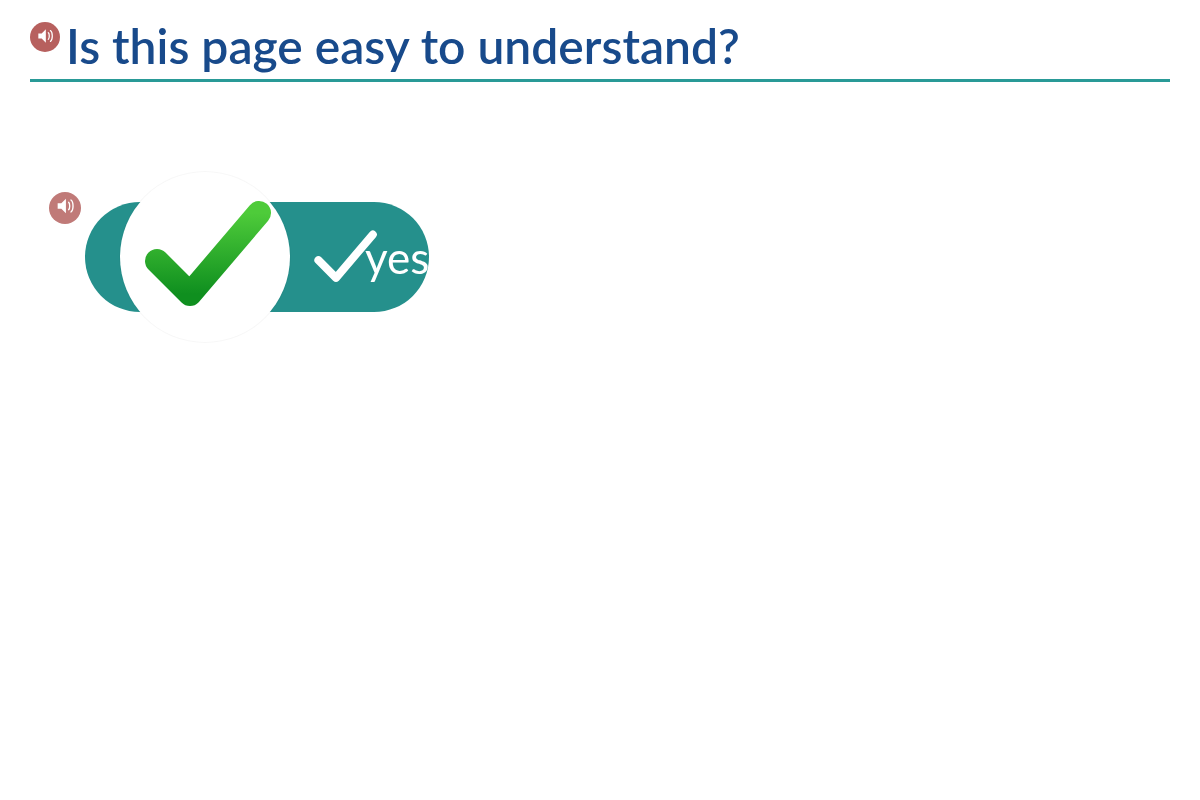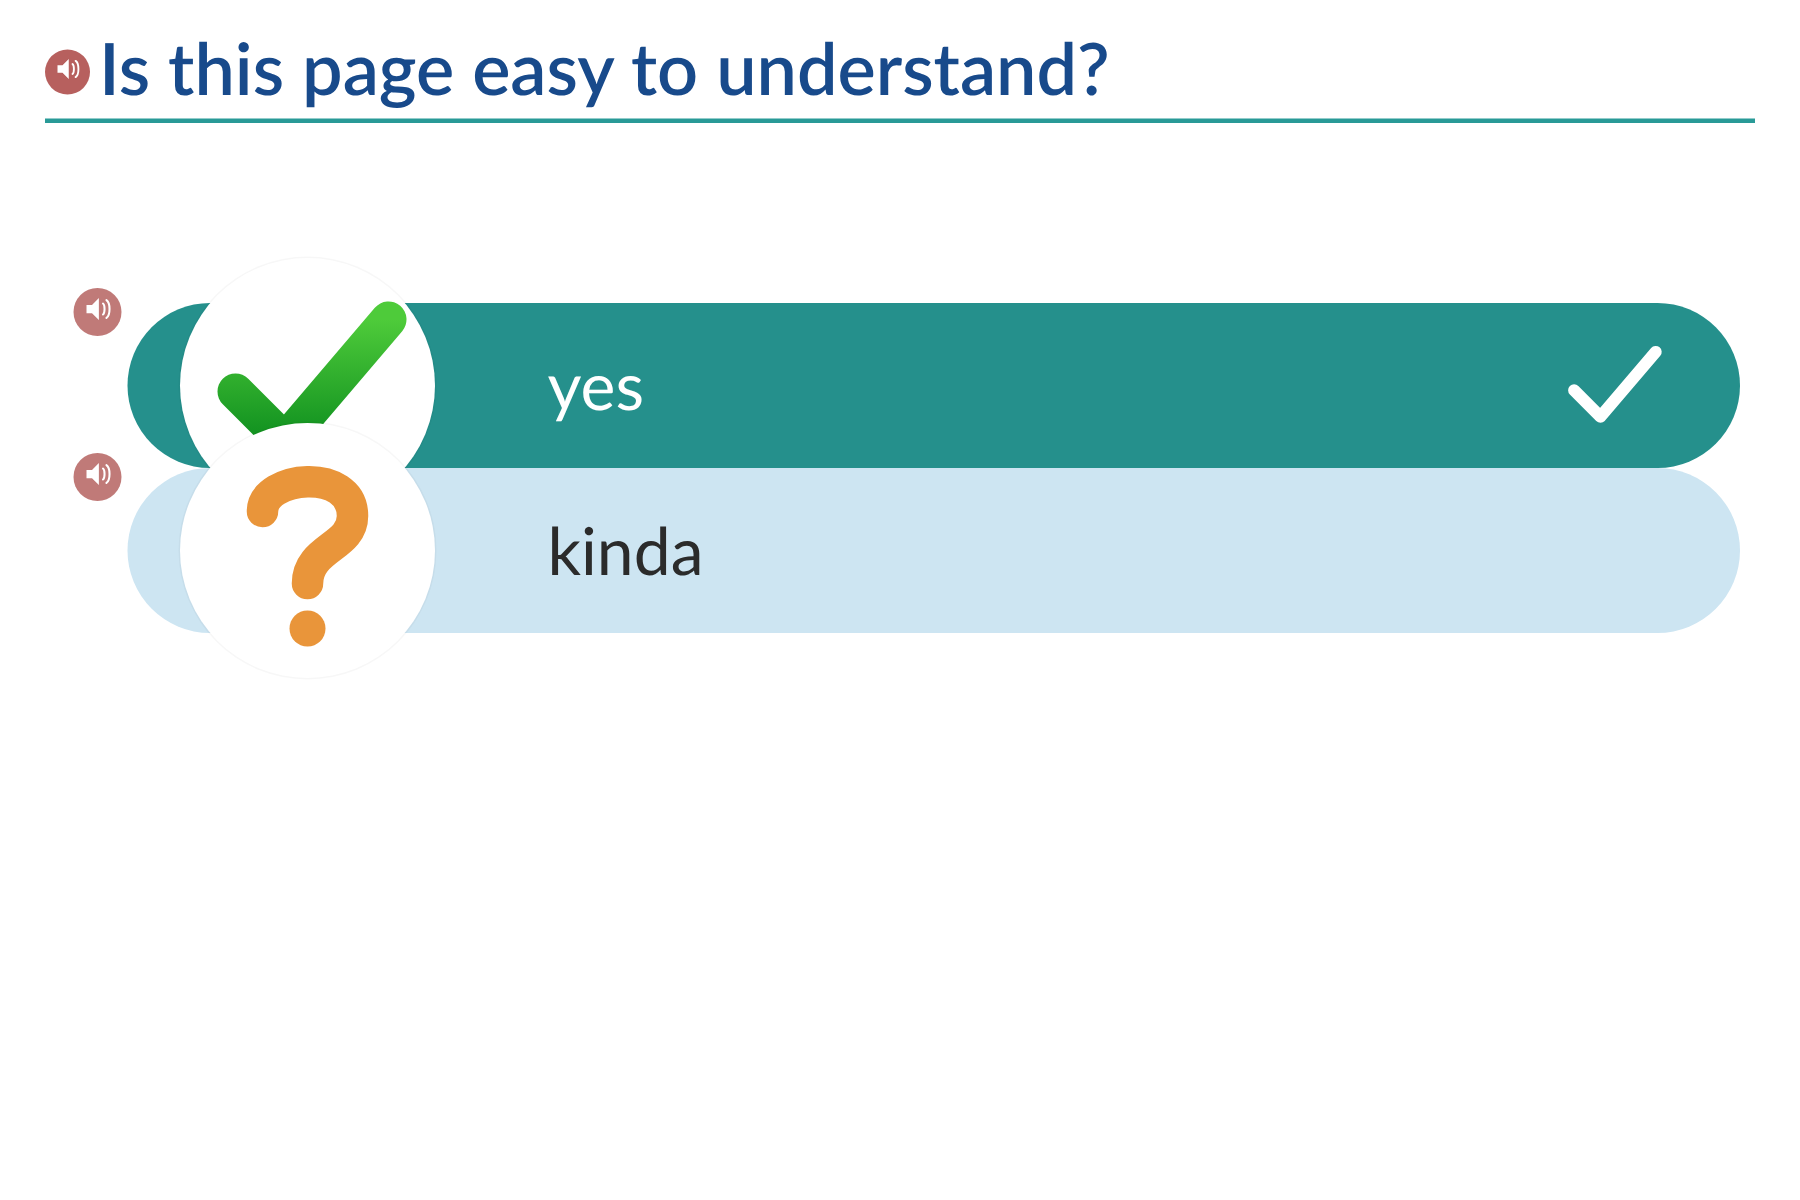--- a/index.html
+++ b/index.html
@@ -10,21 +10,21 @@
     height: 800px;
     font-family: "Lato", "Segoe UI", "Helvetica Neue", Arial, sans-serif;
     background: #ffffff;
     overflow: hidden;
   }
   .page {
     padding: 20px 30px 30px 30px;
   }
   .question-row {
     display: flex;
-    align-items: center;
+    align-items: flex-start;
     border-bottom: 3px solid #299a97;
     padding-bottom: 6px;
     margin-bottom: 120px;
   }
   .title-audio {
     width: 30px;
     height: 30px;
     background: #b7605e;
     border-radius: 50%;
     display: flex;
@@ -37,21 +37,22 @@
   }
   .title-audio svg { width: 20px; height: 20px; }
   .question-text {
     font-size: 48px;
     font-weight: 600;
     color: #184a8b;
     line-height: 1.1;
   }
   .options {
     display: flex;
-    flex-direction: column;
+    flex-direction: row;
+    gap: 90px;
     padding-left: 55px;
     padding-right: 10px;
   }
   .option {
     position: relative;
     height: 110px;
     border-radius: 60px;
     display: flex;
     align-items: center;
   }
@@ -149,37 +150,17 @@
         </span>
       </div>
       <div class="option-label">yes</div>
       <div class="selected-indicator">
         <svg viewBox="0 0 100 100">
             <path d="M18 54 L40 76 L86 22" fill="none" stroke="#ffffff" stroke-width="10" stroke-linecap="round" stroke-linejoin="round"></path>
           </svg>
       </div>
     </div>
 
-    <div class="option unselected">
-      <div class="option-audio">
-        <span>
-          <svg viewBox="0 0 24 24" fill="#ffffff">
-              <path d="M4 9v6h4l5 5V4L8 9H4z"></path>
-              <path d="M16 8c1.5 1 1.5 7 0 8" stroke="#ffffff" stroke-width="1.5" fill="none" stroke-linecap="round"></path>
-              <path d="M18.5 5.5c3 2 3 11 0 13" stroke="#ffffff" stroke-width="1.5" fill="none" stroke-linecap="round"></path>
-            </svg>
-        </span>
-      </div>
-      <div class="option-circle">
-        <span>
-          <svg viewBox="0 0 100 100">
-            <path d="M30 34 C30 18 70 14 70 36 C70 50 50 50 50 66" fill="none" stroke="#e9953a" stroke-width="14" stroke-linecap="round"></path>
-            <circle cx="50" cy="86" r="8" fill="#e9953a"></circle>
-          </svg>
-        </span>
-      </div>
-      <div class="option-label">kinda</div>
-    </div>
 
 
   </div>
 
 </div>
 
 </body></html>

